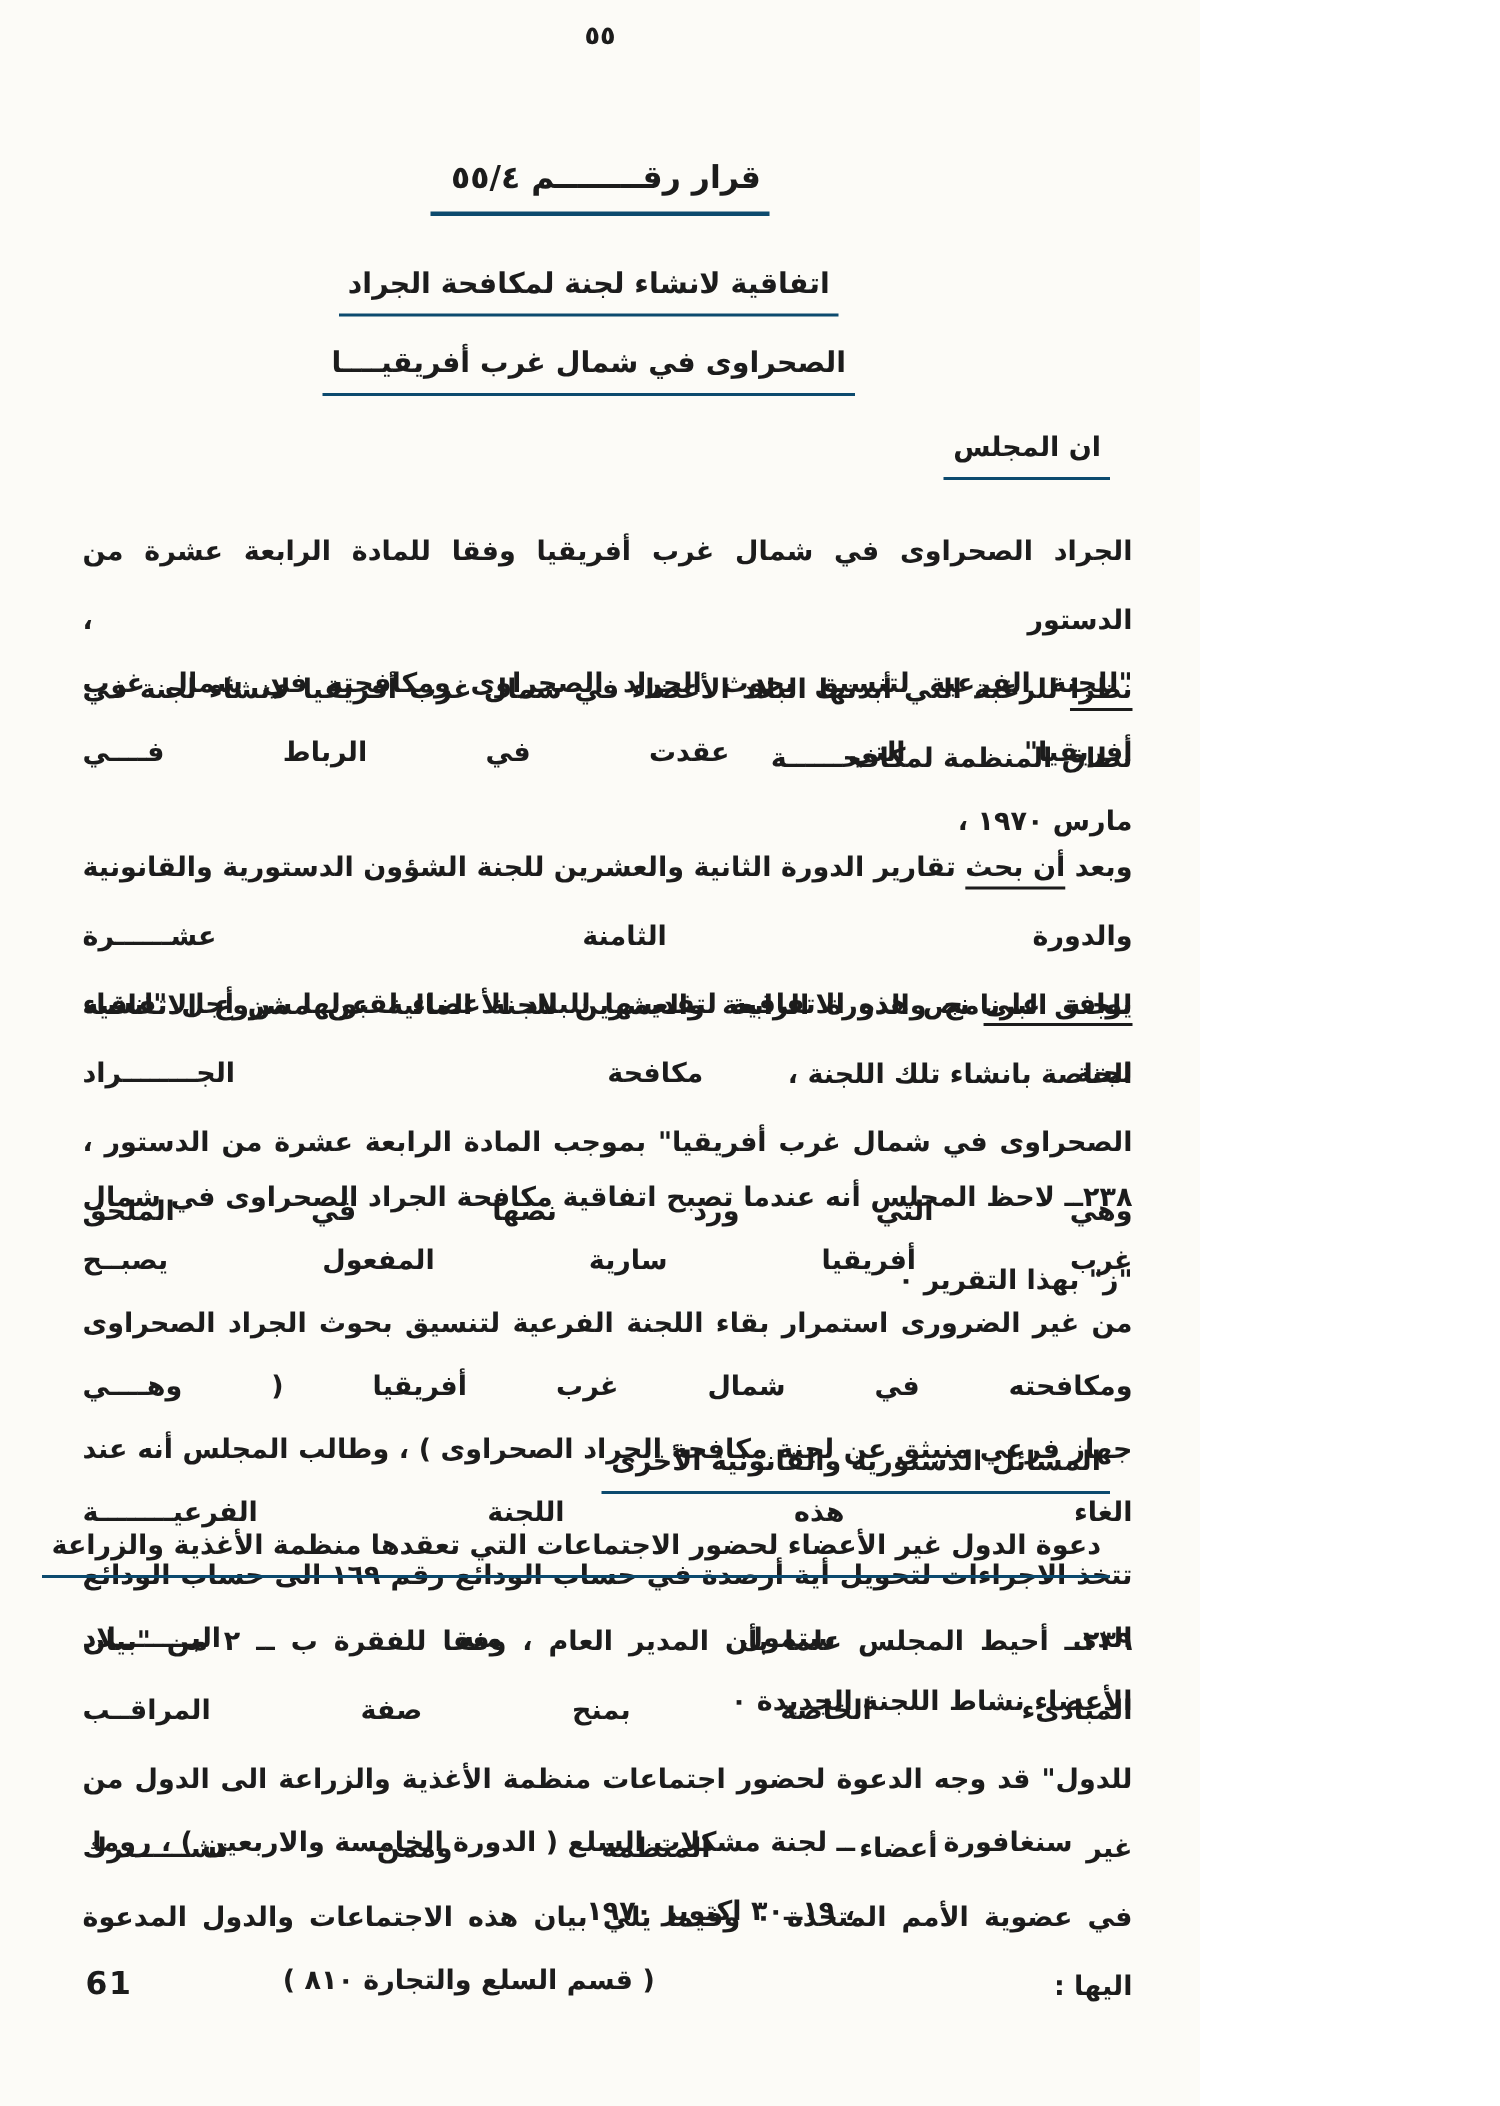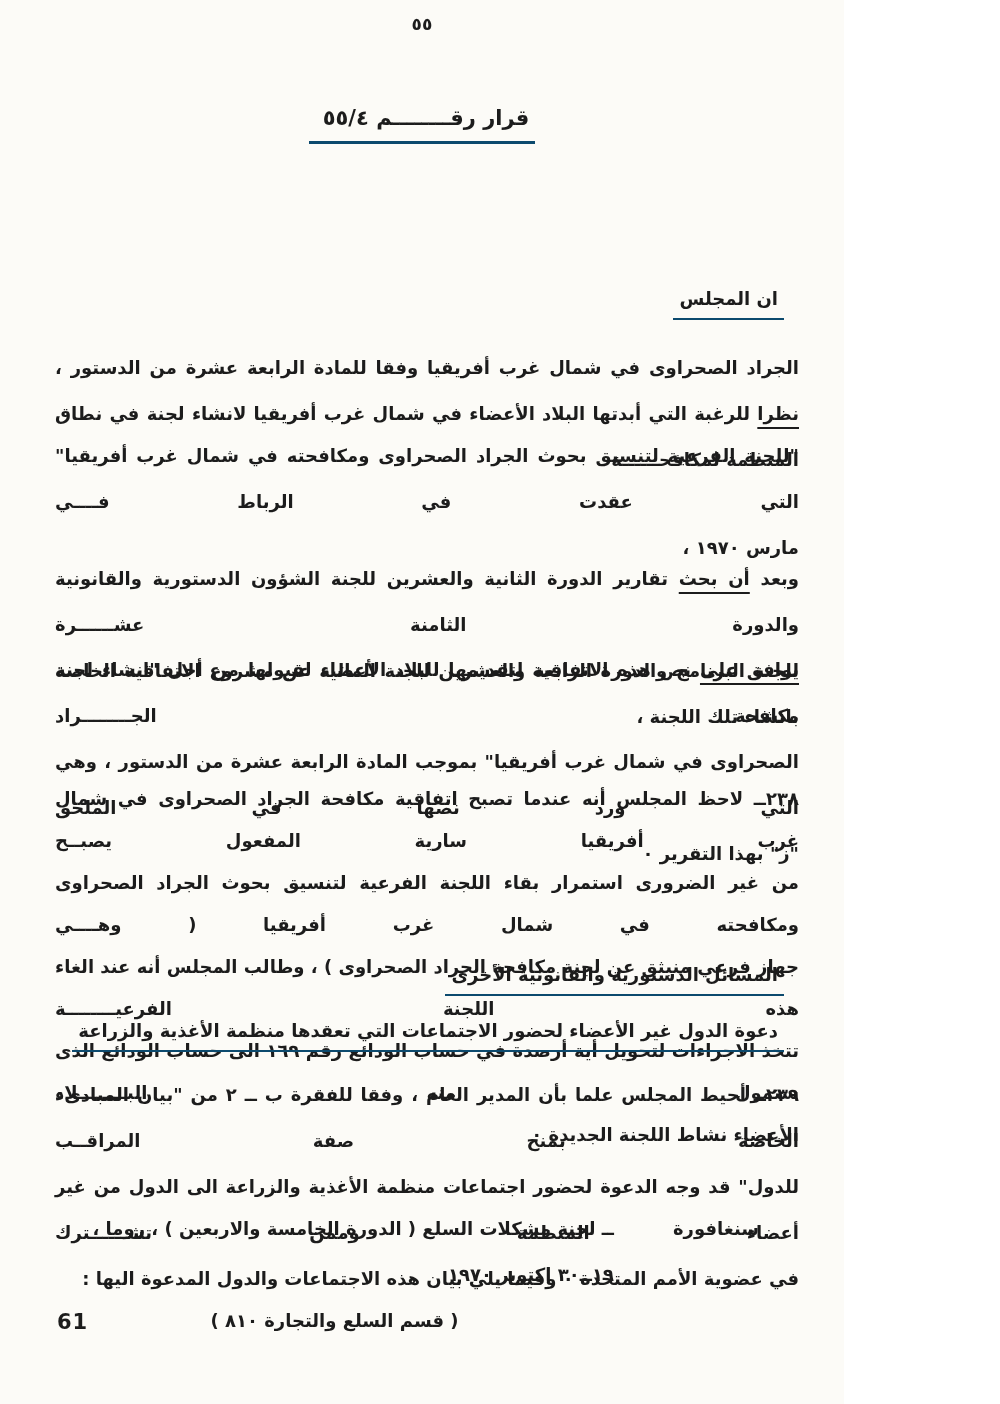--- a/index.html
+++ b/index.html
@@ -5,21 +5,20 @@
   html, body { margin: 0; padding: 0; }
   .page {
     position: relative;
     width: 800px;
     height: 1404px;
     background: #fcfbf7;
     overflow: hidden;
     font-family: "DejaVu Sans", sans-serif;
     color: #1c1c1c;
     font-weight: bold;
-    padding-left: 44px;
   }
   .abs { position: absolute; }
 
   
   .center { left: 0; right: 0; text-align: center; direction: rtl; }
 
   
   .uline {
     display: inline-block;
     border-bottom: 2px solid #0c4a6e;
@@ -85,20 +84,28 @@
 <body>
 
 <div class="page">
 
   <div class="abs center pn-top">٥٥</div>
 
   <div class="abs center" style="top:106px">
     <span class="uline title-text">قرار رقــــــــم ٥٥/٤</span>
   </div>
 
+  <div class="abs center" style="top:178px; right:15px">
+    <div class="sub-line">
+      <span class="uline">اتفاقية لانشاء لجنة لمكافحة الجراد</span>
+    </div>
+    <div class="sub-line">
+      <span class="uline">الصحراوى في شمال غرب أفريقيــــا</span>
+    </div>
+  </div>
 
   <div class="abs h-right" style="top:288px">
     <span class="uline">ان المجلس</span>
   </div>
 
   <div class="abs para" style="top:345px">
       <div class="line"><span>الجراد الصحراوى في شمال غرب أفريقيا وفقا للمادة الرابعة عشرة من الدستور ،</span></div>
       <div class="line"><span class="u">نظرا</span><span> للرغبة التي أبدتها البلاد الأعضاء في شمال غرب أفريقيا لانشاء لجنة في نطاق المنظمة لمكافحــــــة</span></div>
     </div>
 

